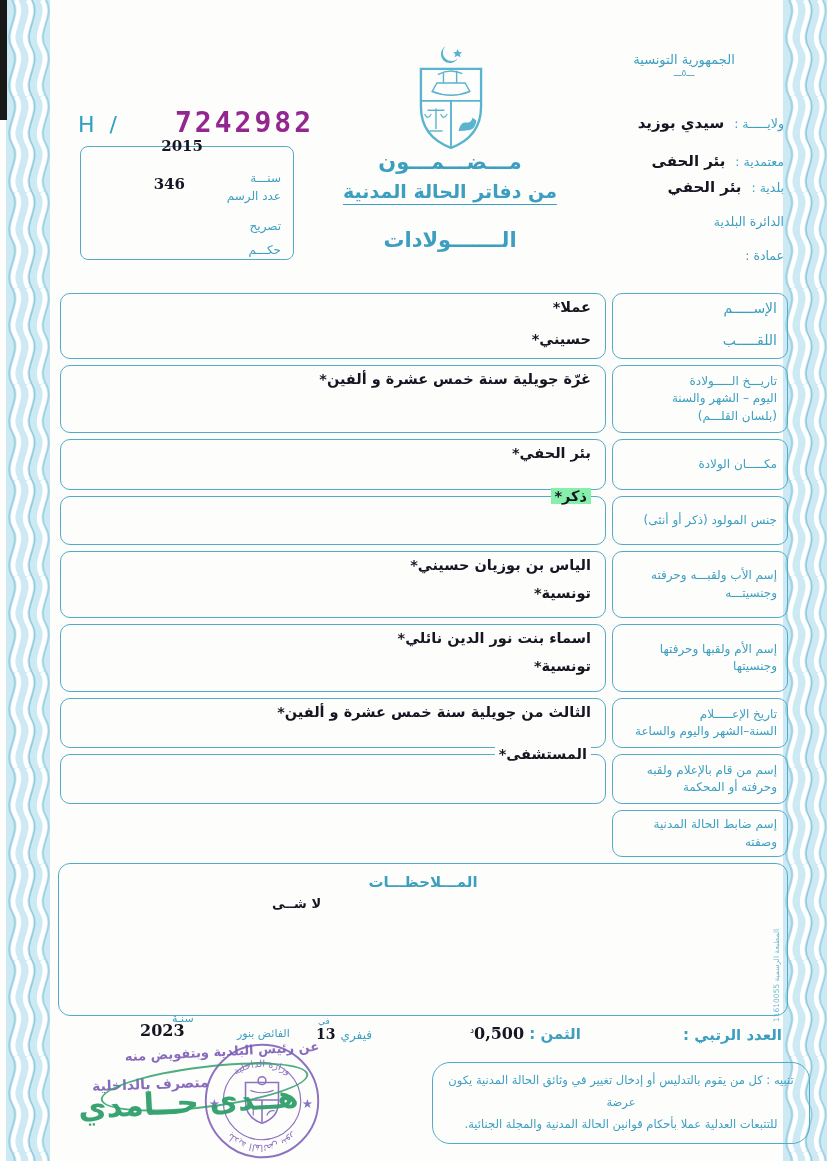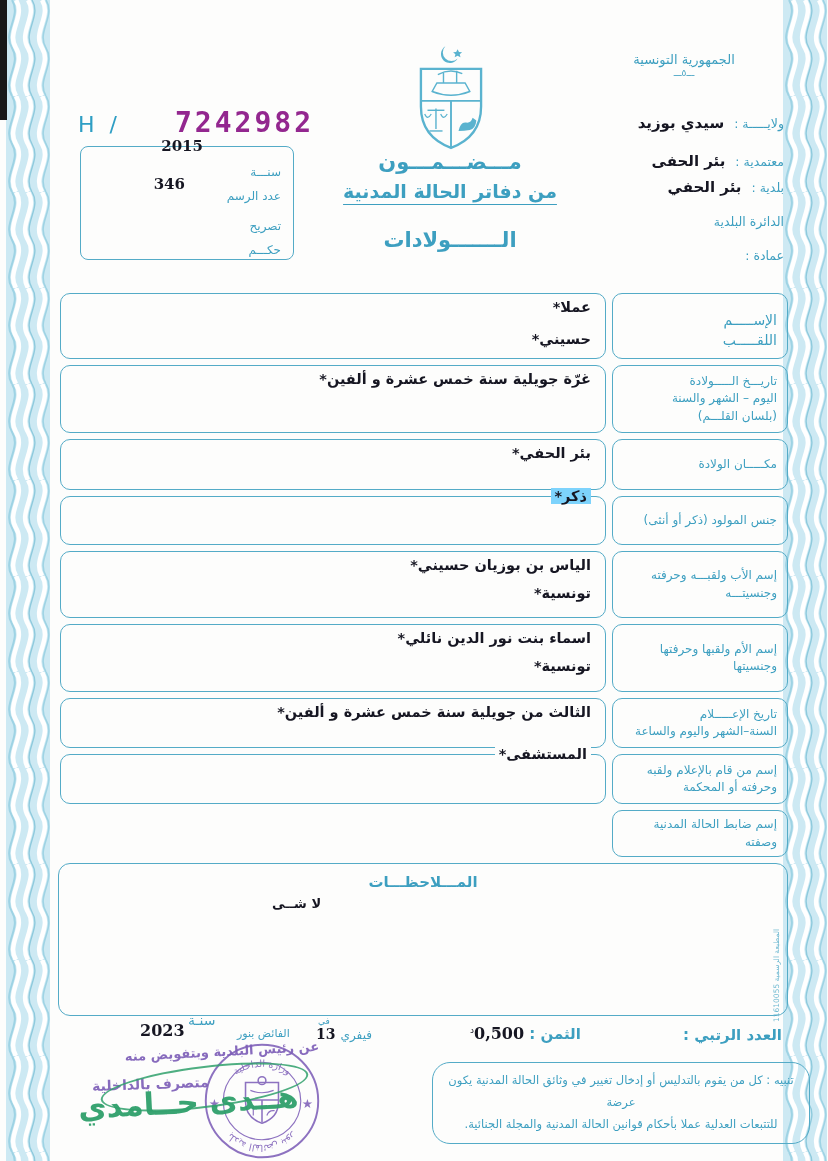--- a/index.html
+++ b/index.html
@@ -22,21 +22,21 @@
   .hline .val{font-size:15px; font-weight:bold; color:var(--ink);}
   .hl-wilaya{top:62px;} .hl-del{top:100px;} .hl-mun{top:126px;} .hl-dist{top:162px;} .hl-imada{top:196px;}
 
   
   .serial-prefix{position:absolute; left:78px; top:112px; color:#2e9ec4; font-size:22px; letter-spacing:4px;}
   .serial-number{position:absolute; left:175px; top:106px; color:#93278f; font-size:28px; font-weight:bold;
     font-family:"DejaVu Sans Mono", monospace; letter-spacing:3px;}
   .reg-box{position:absolute; left:80px; top:146px; width:212px; height:112px;
     border:1.6px solid var(--border); border-radius:8px; direction:rtl;}
   .reg-box .lab{position:absolute; color:var(--teal); font-size:12px; right:12px;}
-  .reg-year-lab{top:18px;} .reg-num-lab{top:42px;} .reg-decl-lab{top:72px;} .reg-judg-lab{top:96px;}
+  .reg-year-lab{top:24px;} .reg-num-lab{top:42px;} .reg-decl-lab{top:72px;} .reg-judg-lab{top:96px;}
   .reg-year-val{position:absolute; right:90px; top:-10px; font-family:"DejaVu Serif", serif; font-weight:bold; font-size:15px; color:var(--ink);}
   .reg-num-val{position:absolute; right:108px; top:28px; font-family:"DejaVu Serif", serif; font-weight:bold; font-size:15px; color:var(--ink);}
 
   
   .emblem{position:absolute; left:404px; top:40px;}
   .titles{position:absolute; left:320px; top:150px; width:260px; text-align:center; color:var(--teal); direction:rtl;}
   .t1{font-size:21px; font-weight:bold; letter-spacing:1px;}
   .t2{font-size:19px; font-weight:bold; margin-top:6px;}
   .t2 u{text-decoration:underline; text-underline-offset:6px;}
   .t3{font-size:21px; font-weight:bold; margin-top:26px;}
@@ -47,24 +47,24 @@
   .row{display:flex; gap:6px;}
   .label-cell{width:160px; flex:none; border:1.6px solid var(--border); border-radius:10px;
     color:var(--teal); font-size:12px; line-height:1.45; padding:4px 10px 4px 4px;
     display:flex; flex-direction:column; justify-content:center; text-align:right;}
   .value-cell{flex:1; border:1.6px solid var(--border); border-radius:10px;
     color:var(--ink); font-weight:bold; font-size:14.5px; padding:5px 14px 4px 8px;
     display:flex; flex-direction:column; gap:4px; text-align:right;}
   span:empty{display:none;}
   .r1{height:66px;} .r2{height:68px;} .r3{height:51px;} .r4{height:49px;} .r5{height:67px;}
   .r6{height:68px;} .r7{height:50px;} .r8{height:50px;} .r9{height:47px;}
-  .r1 .label-cell{font-size:14px; justify-content:space-between; padding-top:16px; padding-bottom:8px;}
+  .r1 .label-cell{font-size:14px; justify-content:space-between; padding-top:4px; padding-bottom:8px;}
   .r1 .value-cell{gap:16px;}
   .r5 .value-cell,.r6 .value-cell{gap:12px;}
-  .r4 .value-cell .vline{margin-top:-14px; align-self:flex-start; background:#7dd3fc; padding:0 4px;}
+  .r4 .value-cell .vline{margin-top:-14px; align-self:flex-start; background:#86efac; padding:0 4px;}
   .r8 .value-cell .vline{margin-top:-14px; align-self:flex-start; background:#fdfdfc; padding:0 4px;}
 
   
   .notes{position:relative; width:100%; height:151px; border:1.6px solid var(--border); border-radius:12px;}
   .notes-title{position:absolute; top:9px; left:0; right:0; text-align:center;
     color:var(--teal); font-weight:bold; font-size:15px; letter-spacing:1px;}
   .notes-value{position:absolute; top:32px; right:64%; color:var(--ink); font-weight:bold; font-size:13px;}
 
   .printer-note{position:absolute; left:772px; top:1022px; transform:rotate(-90deg);
     transform-origin:left top; color:#6fb9d1; font-size:7.5px; letter-spacing:.5px; white-space:nowrap;}
@@ -77,21 +77,21 @@
   .price sup{font-size:9px; color:var(--ink);}
   .disclaimer{position:absolute; left:432px; top:1062px; width:352px;
     border:1.5px solid var(--border); border-radius:18px; padding:7px 12px;
     color:var(--teal); font-size:11.5px; line-height:1.9; text-align:center; direction:rtl;}
 
   .deliv-place{position:absolute; left:237px; top:1027px; color:var(--teal); font-size:11px;}
   .date-fi{position:absolute; left:318px; top:1016px; color:var(--teal); font-size:9px;}
   .date-daymonth{position:absolute; left:296px; top:1024px; white-space:nowrap;}
   .date-daymonth .d{font-family:"DejaVu Serif", serif; font-weight:bold; font-size:14px; color:var(--ink);margin-left:20px;}
   .date-daymonth .m{color:var(--teal); font-size:12px;}
-  .year-word{position:absolute; left:188px; top:1012px; color:var(--teal); font-size:14px;}
+  .year-word{position:absolute; left:172px; top:1012px; color:var(--teal); font-size:11px;}
   .year-val{position:absolute; left:140px; top:1021px; font-family:"DejaVu Serif", serif; font-weight:bold; font-size:16px; color:var(--ink);}
 
   .stamp-line1{position:absolute; left:88px; top:1044px; width:268px; color:var(--purple);
     font-weight:bold; font-size:13px; direction:rtl; text-align:center; transform:rotate(-3deg); opacity:.92;}
   .stamp-line2{position:absolute; left:92px; top:1076px; color:var(--purple);
     font-weight:bold; font-size:14px; letter-spacing:2px; direction:rtl; transform:rotate(-2deg); opacity:.92;}
   .stamp-svg{position:absolute; left:198px; top:1038px; opacity:.88;}
   .sig-oval{position:absolute; left:100px; top:1066px; width:205px; height:38px;
     border:2px solid var(--green); border-radius:50%; transform:rotate(-7deg); opacity:.85;}
   .signature{position:absolute; left:78px; top:1084px; color:var(--green); font-weight:bold;

